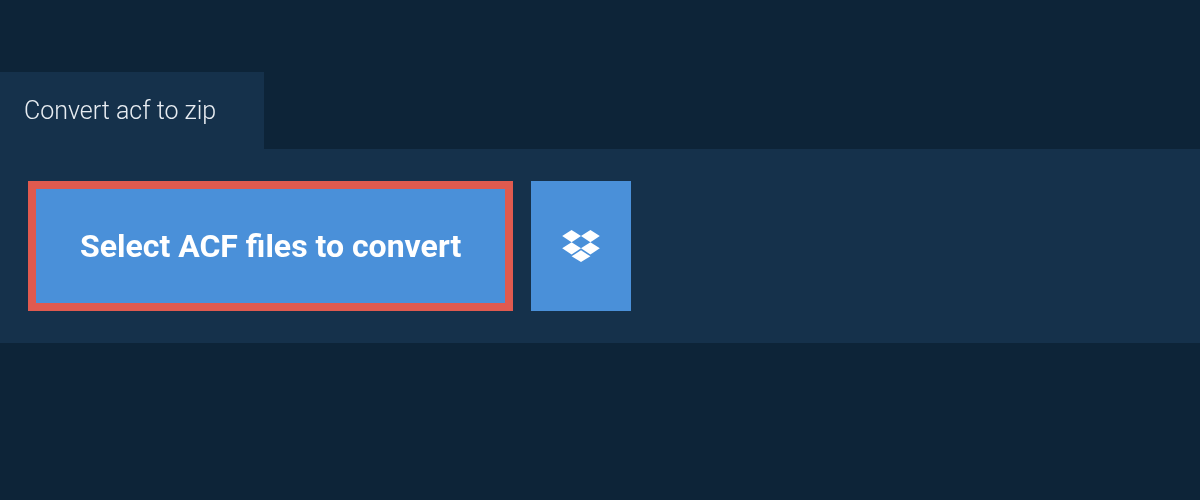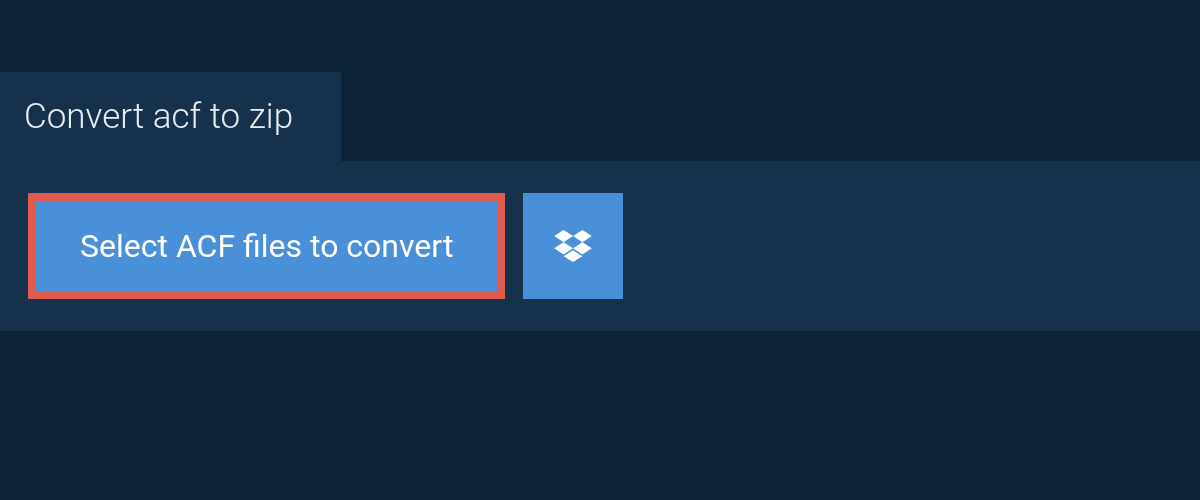--- a/index.html
+++ b/index.html
@@ -16,40 +16,40 @@
     }
     .tab-header {
       background: #15314b;
       display: inline-block;
       padding: 24px 48px 24px 24px;
       margin-top: 72px;
       margin-left: 0;
     }
     .tab-title {
       color: #e8edf2;
-      font-size: 35px;
+      font-size: 25px;
       font-weight: 300;
     }
     .panel {
       background: #15314b;
       padding: 32px 28px 32px 28px;
       width: 100%;
     }
     .button-row {
       display: flex;
       gap: 18px;
       align-items: stretch;
     }
     .select-button {
       background: #4a90d9;
       border: 8px solid #e05a4f;
       color: #ffffff;
       font-size: 32px;
-      font-weight: 400;
-      padding: 26px 44px;
+      font-weight: 700;
+      padding: 38px 44px;
       cursor: pointer;
       display: flex;
       align-items: center;
       justify-content: center;
       line-height: 1.2;
     }
     .dropbox-button {
       background: #4a90d9;
       width: 100px;
       display: flex;

